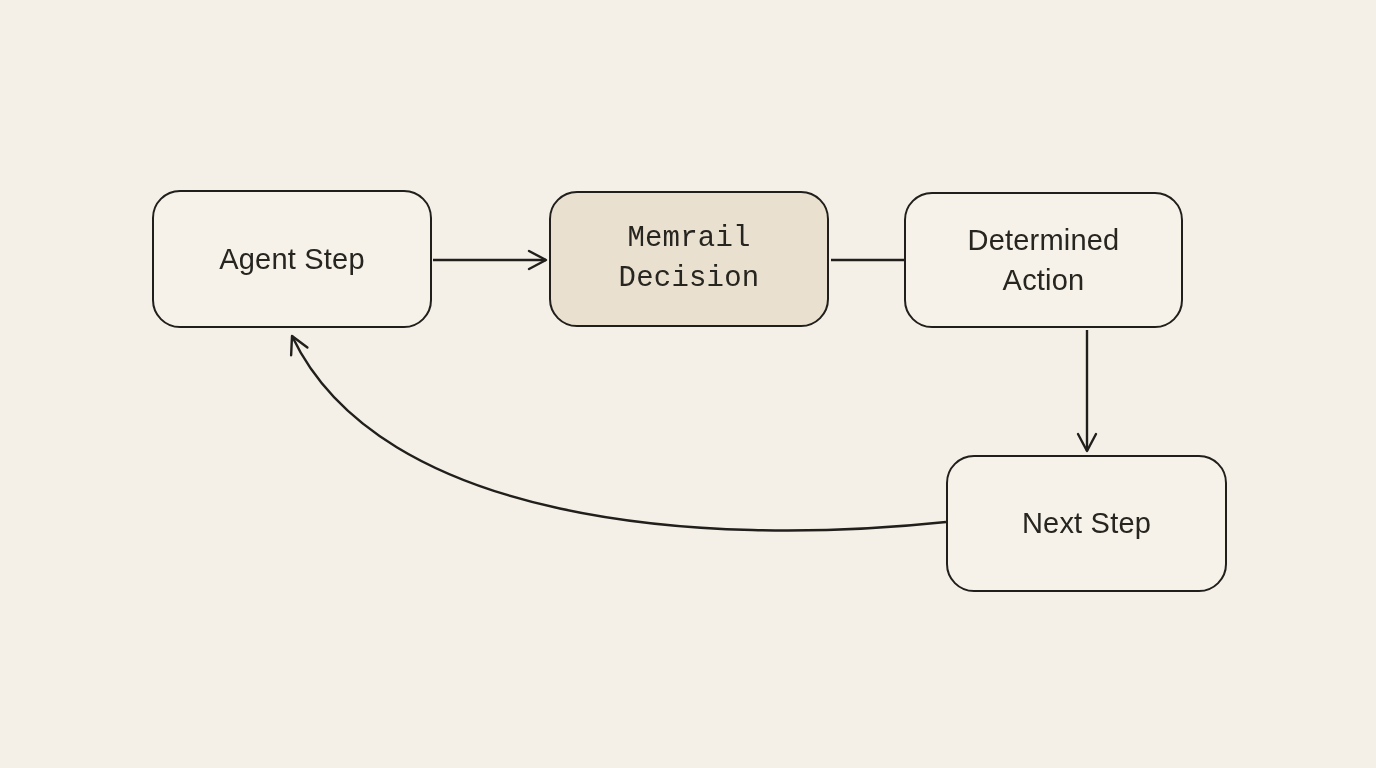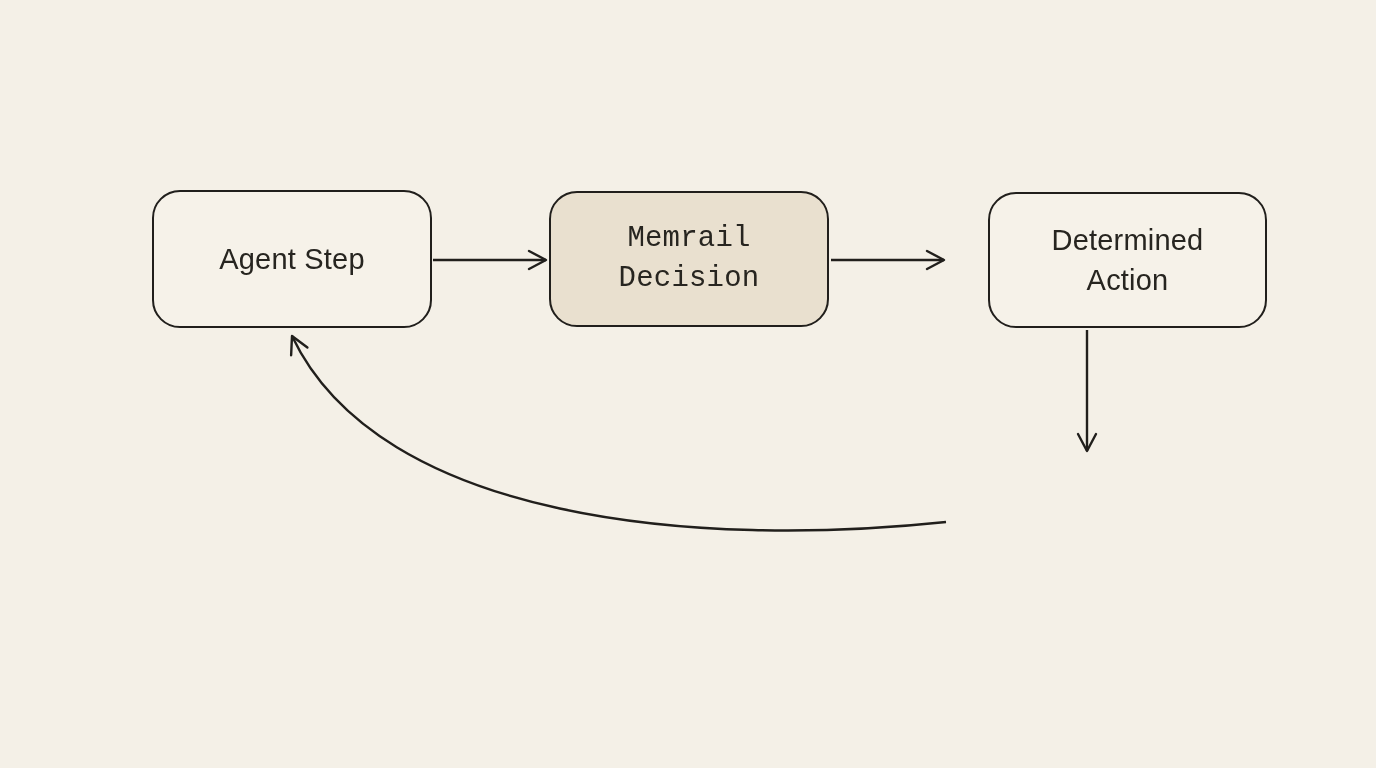--- a/index.html
+++ b/index.html
@@ -30,21 +30,21 @@
     max-width:225px;
     text-align:center;
     font-size:29px;
     line-height:1.38;
     font-weight:500;
     color:var(--text);
     letter-spacing:.2px;
   }
   .node-agent-step       {left:152px; top:190px; width:280px; height:138px;}
   .node-memrail-decision {left:549px; top:191px; width:280px; height:136px;}
-  .node-determined-action{left:988px; top:192px; width:279px; height:136px;}
+  .node-determined-action{left:904px; top:192px; width:279px; height:136px;}
   .node-next-step        {left:946px; top:455px; width:281px; height:137px;}
 </style>
 </head>
 <body>
 
 <div class="canvas">
 
   <svg class="edges-layer" viewBox="0 0 1376 768" xmlns="http://www.w3.org/2000/svg">
     <defs>
       <marker id="arrow" viewBox="0 0 24 24" refX="21" refY="12" markerWidth="24" markerHeight="24" orient="auto" markerUnits="userSpaceOnUse">
@@ -62,14 +62,17 @@
   </div>
 
   <div class="node highlight node-memrail-decision">
     <span class="label">Memrail Decision</span>
   </div>
 
   <div class="node node-determined-action">
     <span class="label">Determined Action</span>
   </div>
 
+  <div class="node node-next-step">
+    <span class="label">Next Step</span>
+  </div>
 
 </div>
 
 </body></html>

